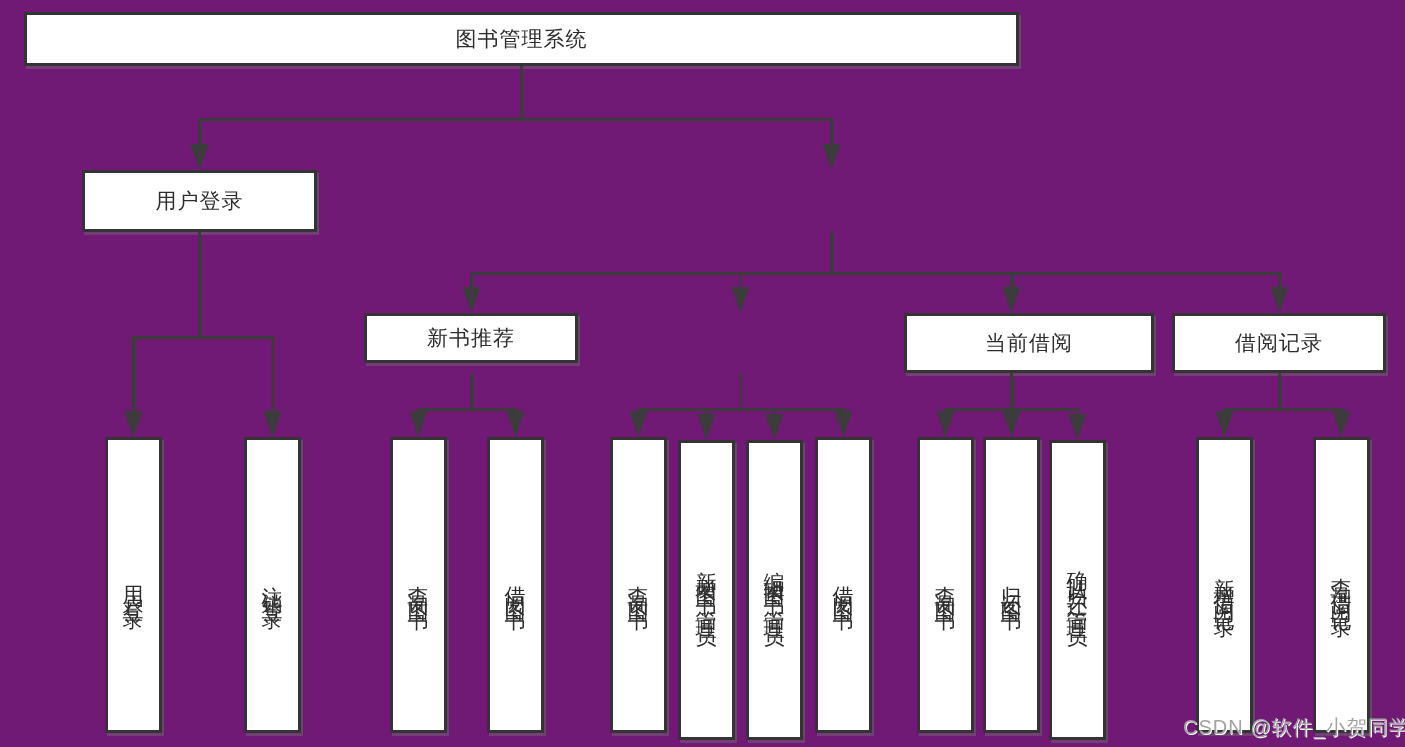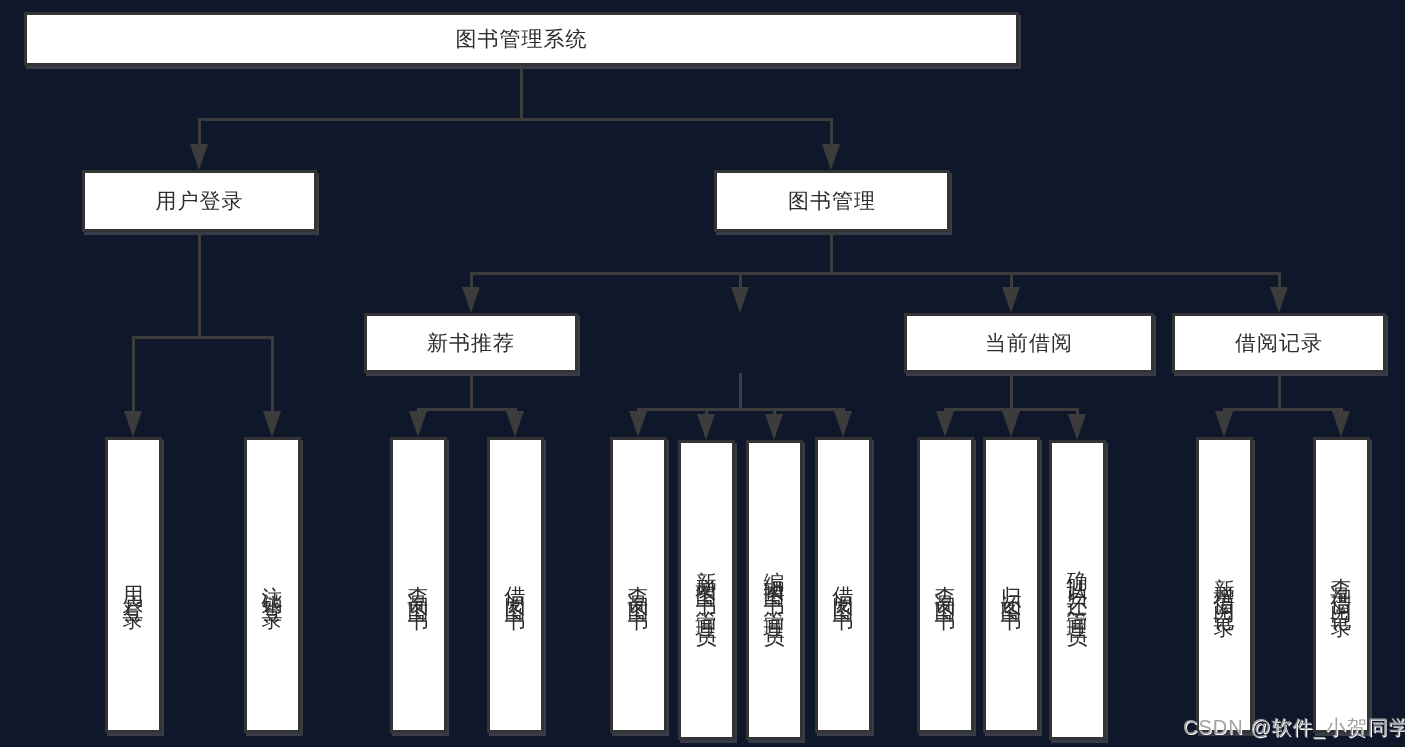--- a/index.html
+++ b/index.html
@@ -1,20 +1,20 @@
 <!DOCTYPE html>
 <html><head>
 <meta charset="utf-8">
 <style>
   html, body { margin: 0; padding: 0; background: #ffffff; }
   .canvas {
     position: relative;
     width: 1405px;
     height: 747px;
-    background: #0f172a;
+    background: #701a75;
     overflow: hidden;
     font-family: "Liberation Sans", sans-serif;
     color: #2d2d2d;
   }
   .box {
     position: absolute;
     box-sizing: border-box;
     background: #ffffff;
     border: 3px solid #343434;
     box-shadow: 2px 3px 0 rgba(120,120,120,0.38);
@@ -67,43 +67,40 @@
   <div class="vline" style="left:520px; top:66px; height:55px;"></div>
   <div class="hline" style="left:198px; top:118px; width:635px;"></div>
   <div class="vline" style="left:198px; top:118px; height:30px;"></div>
   <div class="arrow" style="left:190px; top:144px;"></div>
   <div class="vline" style="left:830px; top:118px; height:30px;"></div>
   <div class="arrow" style="left:822px; top:144px;"></div>
 
   <div class="box" style="left:82px; top:170px; width:235px; height:62px;">
     <span>用户登录</span>
   </div>
-  <div class="box" style="left:714px; top:170px; width:236px; height:62px;">
-    <span>图书管理</span>
-  </div>
 
   <div class="vline" style="left:198px; top:232px; height:107px;"></div>
   <div class="hline" style="left:132px; top:336px; width:142px;"></div>
   <div class="vline" style="left:132px; top:336px; height:78px;"></div>
   <div class="arrow" style="left:124px; top:411px;"></div>
   <div class="vline" style="left:271px; top:336px; height:78px;"></div>
   <div class="arrow" style="left:263px; top:411px;"></div>
 
   <div class="vline" style="left:830px; top:232px; height:43px;"></div>
   <div class="hline" style="left:470px; top:272px; width:811px;"></div>
   <div class="vline" style="left:470px; top:272px; height:18px;"></div>
   <div class="arrow" style="left:462px; top:287px;"></div>
   <div class="vline" style="left:739px; top:272px; height:18px;"></div>
   <div class="arrow" style="left:731px; top:287px;"></div>
   <div class="vline" style="left:1010px; top:272px; height:18px;"></div>
   <div class="arrow" style="left:1002px; top:287px;"></div>
   <div class="vline" style="left:1278px; top:272px; height:18px;"></div>
   <div class="arrow" style="left:1270px; top:287px;"></div>
 
-  <div class="box" style="left:364px; top:313px; width:214px; height:60px;">
+  <div class="box" style="left:364px; top:313px; width:214px; height:50px;">
     <span>新书推荐</span>
   </div>
   <div class="box" style="left:904px; top:313px; width:250px; height:60px;">
     <span>当前借阅</span>
   </div>
   <div class="box" style="left:1172px; top:313px; width:214px; height:60px;">
     <span>借阅记录</span>
   </div>
 
   <div class="vline" style="left:470px; top:373px; height:38px;"></div>

